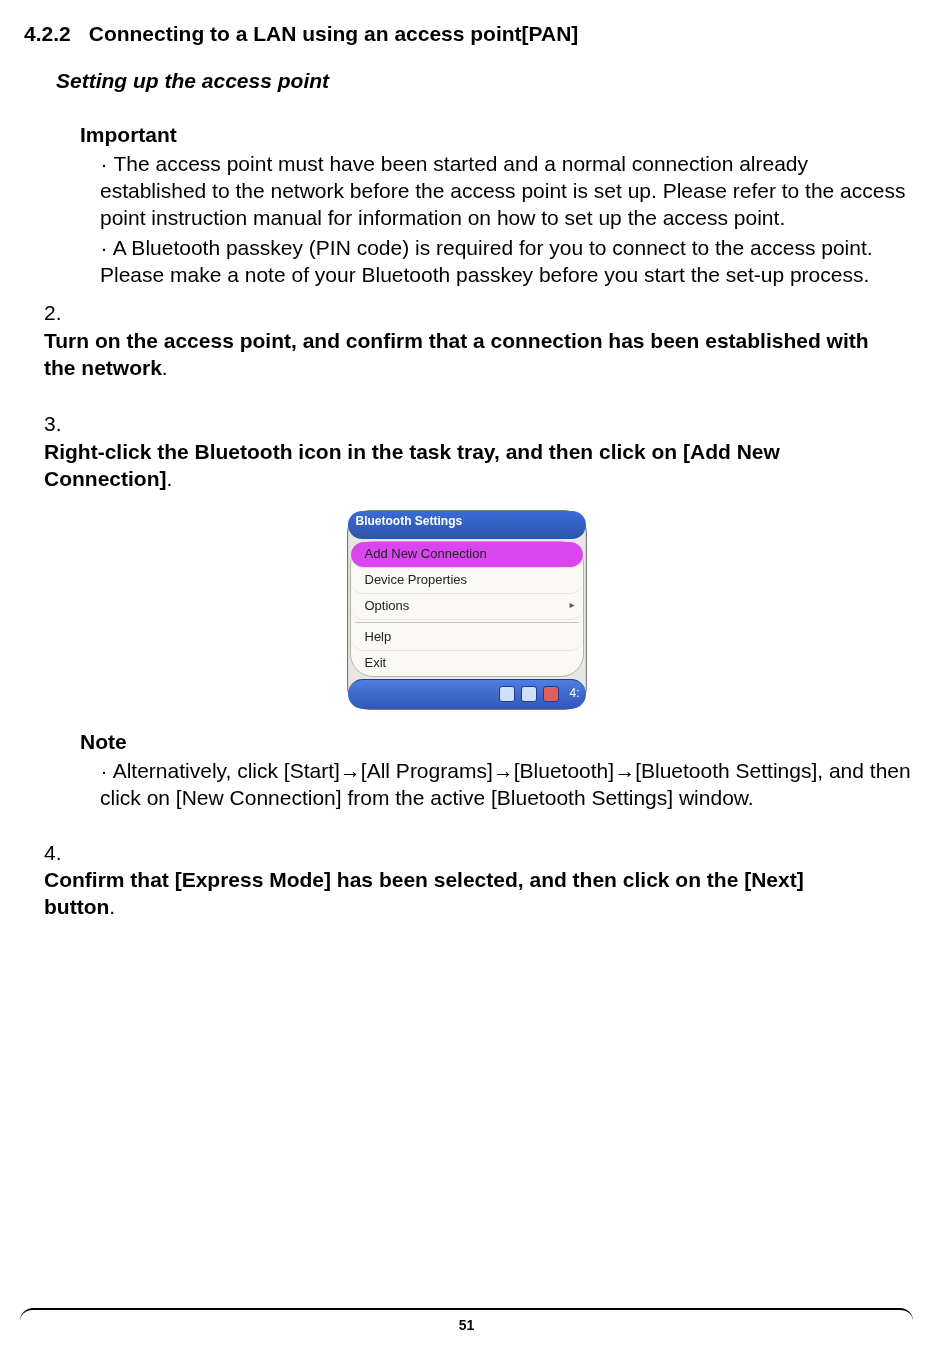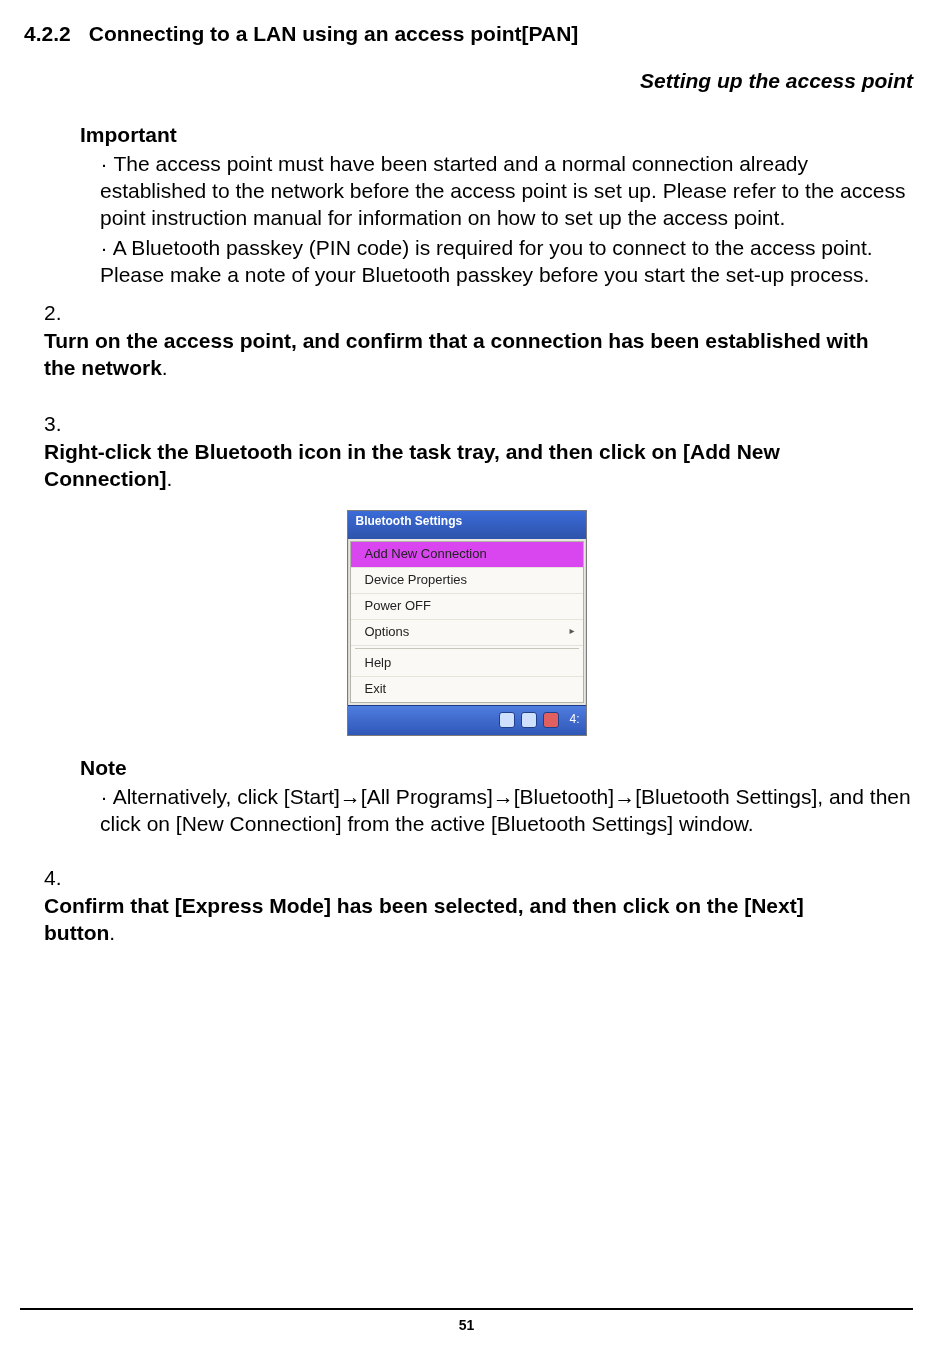--- a/index.html
+++ b/index.html
@@ -1,15 +1,15 @@
 <!DOCTYPE html>
 <html><head>
 <meta charset="utf-8">
 <style>
-  * { box-sizing: border-box; margin: 0; padding: 0; }
+  * { box-sizing: border-box; margin: 0; padding: 0; border-radius: 23px; }
   html, body {
     width: 933px;
     height: 1370px;
     background: #ffffff;
     font-family: Arial, Helvetica, sans-serif;
     color: #000;
     font-size: 21px;
     line-height: 1.3;
   }
   .page {
@@ -22,21 +22,20 @@
     font-weight: bold;
     margin-bottom: 20px;
     padding-left: 4px;
   }
   .section-heading .num { margin-right: 18px; }
   .sub-heading {
     font-weight: bold;
     font-style: italic;
     margin-left: 36px;
     margin-bottom: 26px;
-    text-align: right;
   }
   .block-indent { margin-left: 60px; }
   .label-bold { font-weight: bold; margin-bottom: 2px; }
   .bullet-para { margin-left: 20px; margin-bottom: 2px; }
   .midline-dot { display: inline-block; width: 8px; text-align: center; }
   .ol-item { margin-left: 24px; margin-top: 11px; margin-bottom: 4px; }
   .ol-item .num { display: inline-block; width: 36px; vertical-align: top; }
   .ol-item .body { display: inline-block; width: 830px; vertical-align: top; }
   .ol-item .body .bold { font-weight: bold; }
   .figure-wrap { text-align: center; margin: 18px 0 18px 0; }
@@ -143,21 +142,20 @@
       <span class="bold">Right-click the Bluetooth icon in the task tray, and then click on [Add New Connection]</span><span>.</span>
     </span>
   </div>
 
   <div class="figure-wrap">
     <div class="fig">
       <div class="hdr">Bluetooth Settings</div>
       <div class="menu">
         <div class="mi hl">Add New Connection</div>
         <div class="mi">Device Properties</div>
-        <div class="mi">Power OFF</div>
         <div class="mi sub">Options</div>
         <div class="sep"></div>
         <div class="mi">Help</div>
         <div class="mi last">Exit</div>
       </div>
       <div class="tray">
         <div class="ico"></div>
         <div class="ico"></div>
         <div class="ico red"></div>
         <div class="clock">4:</div>

